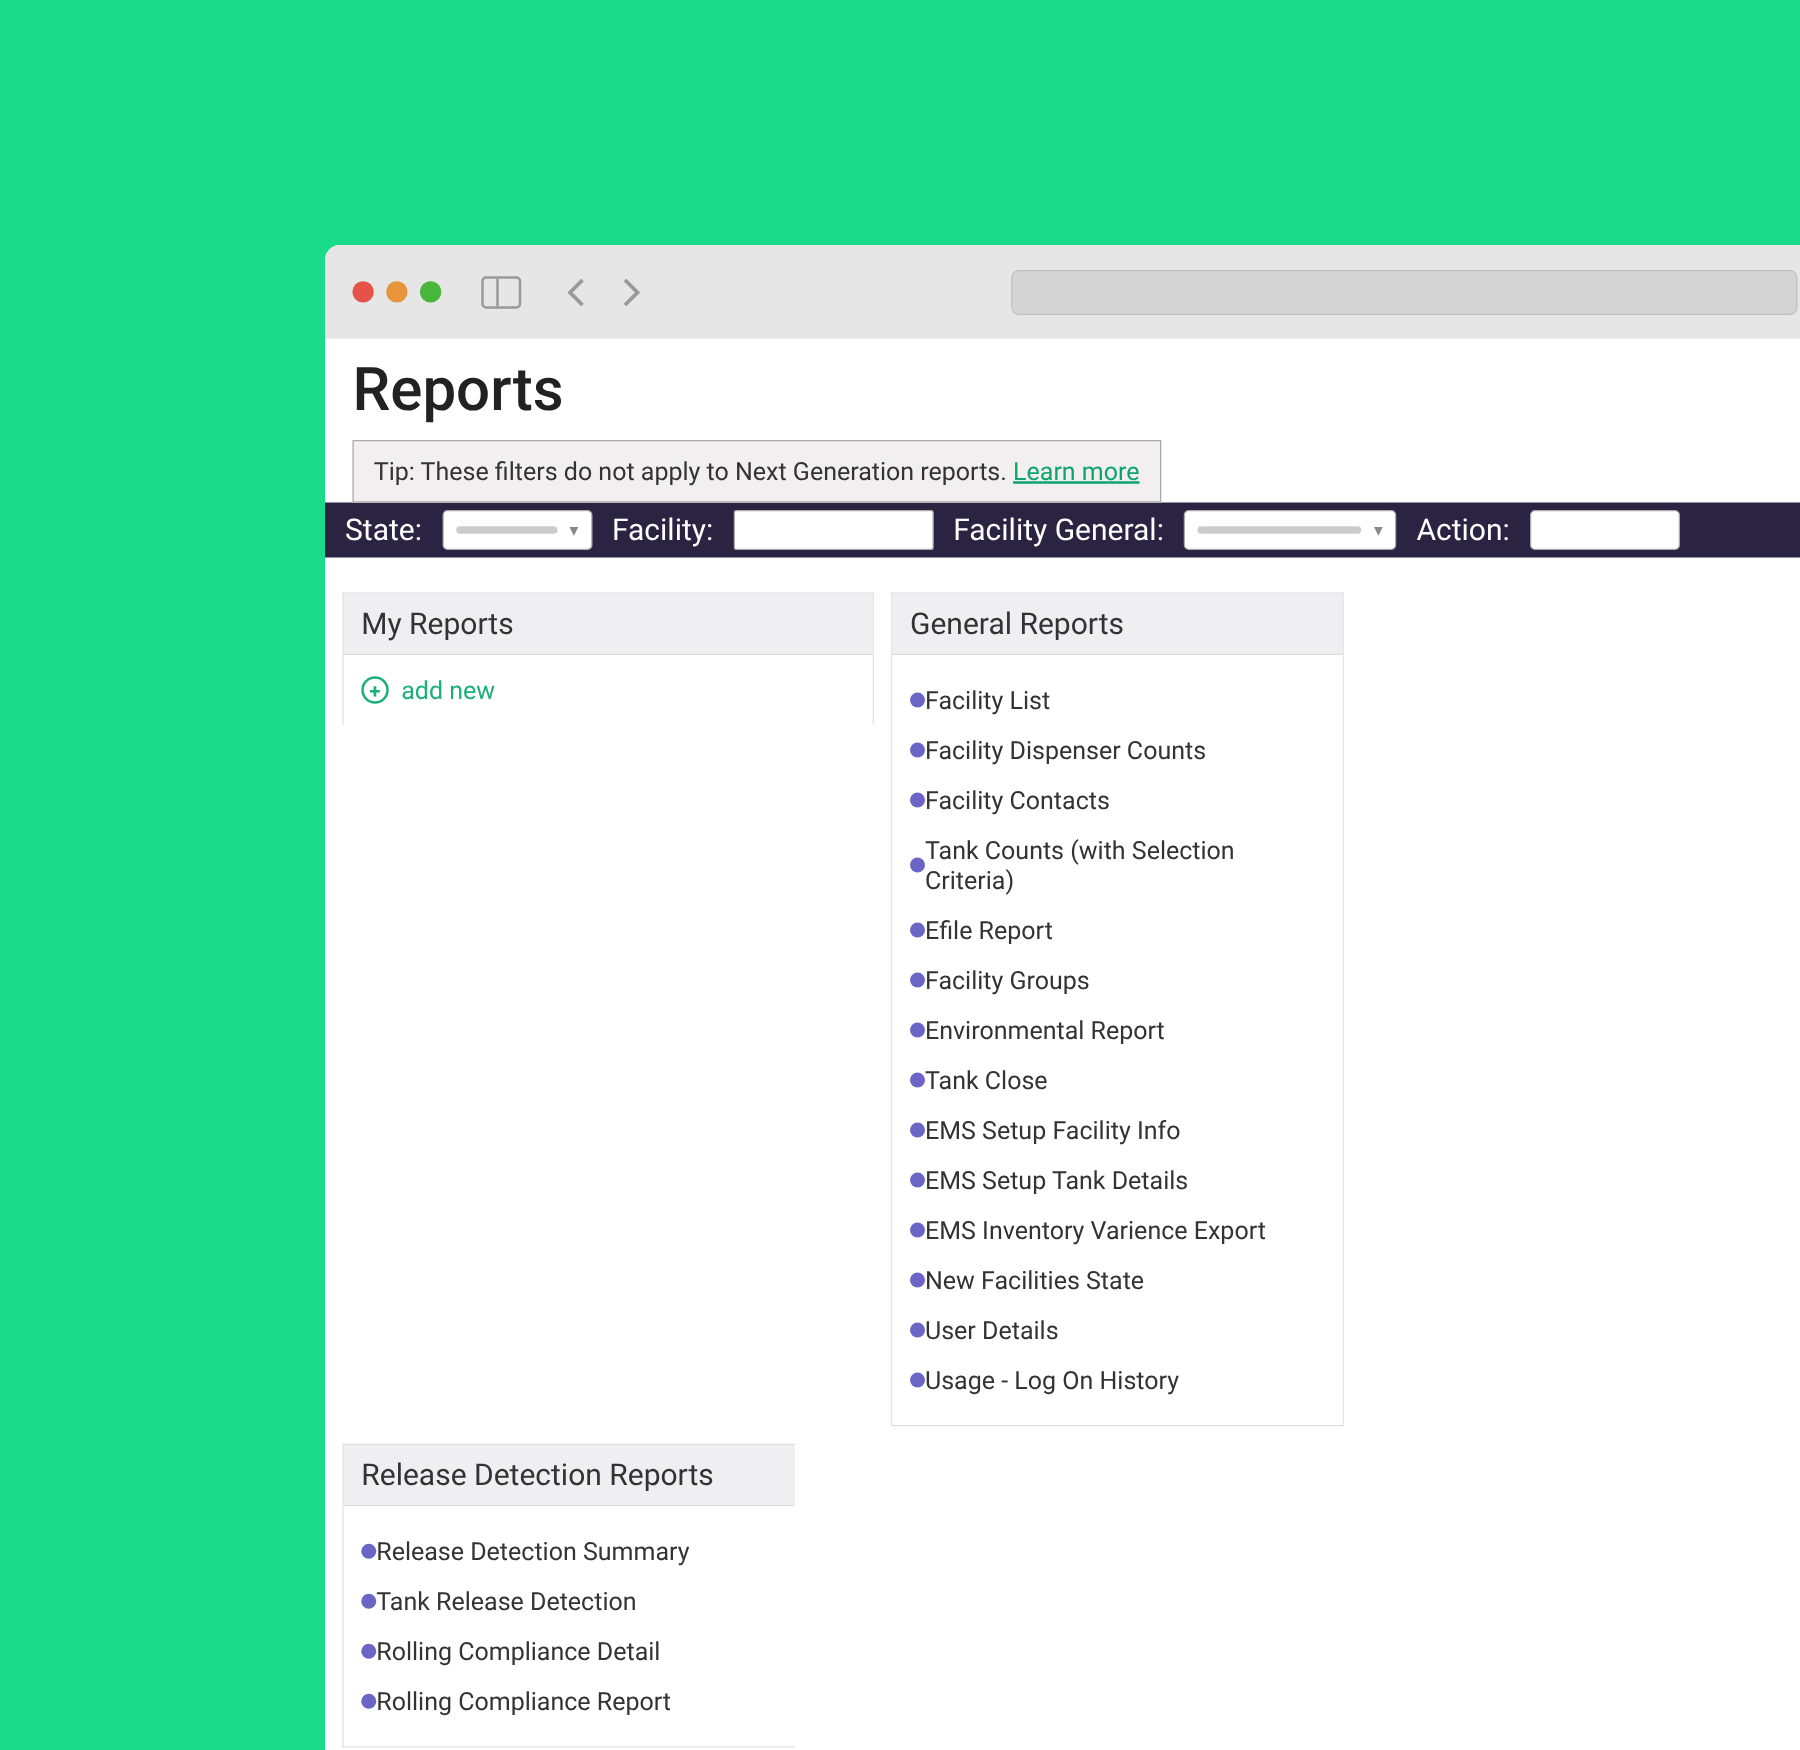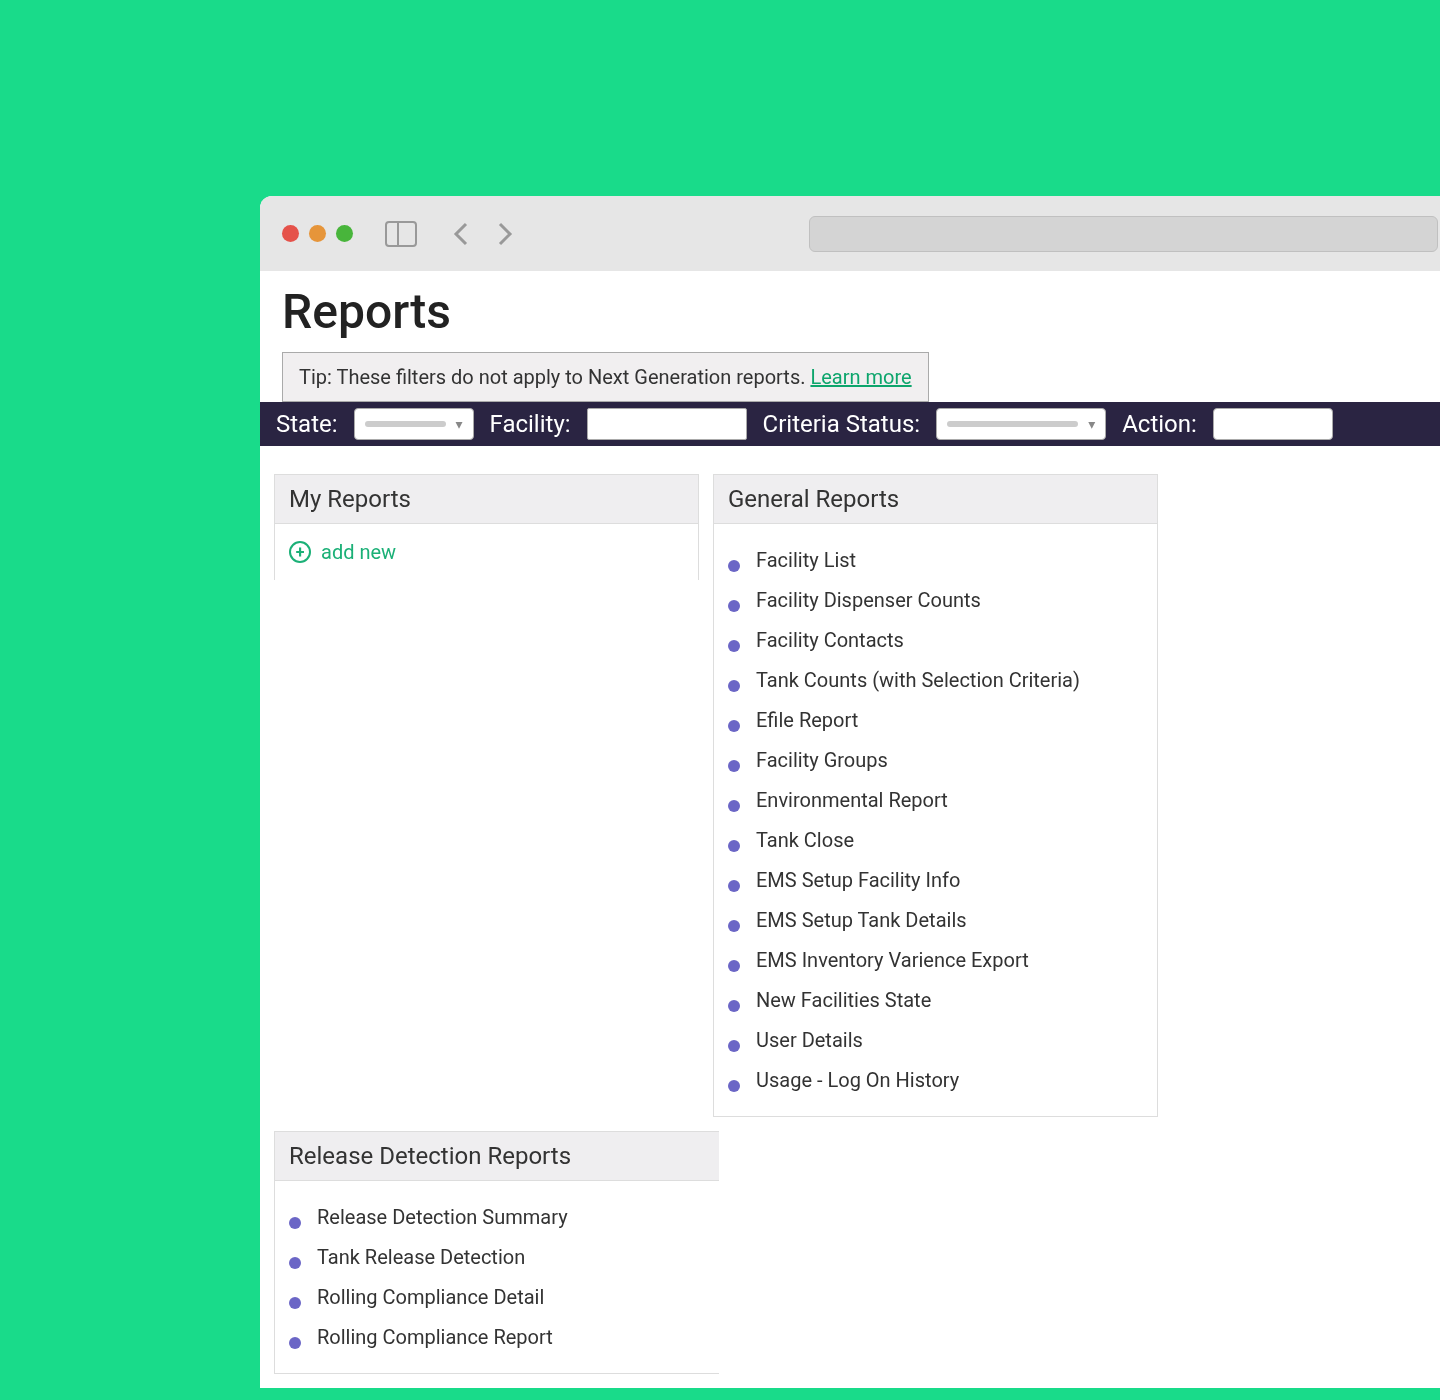--- a/index.html
+++ b/index.html
@@ -136,21 +136,21 @@
       font-size: 14px;
       color: #888;
     }
     .panels {
       display: flex;
       gap: 14px;
       padding: 28px 14px 14px 14px;
       flex-wrap: wrap;
     }
     .panel {
-      width: 445px;
+      width: 362px;
       border: 1px solid #ddd;
     }
     .panel.narrow { width: 425px; }
     .panel-header {
       background: #EFEEF0;
       padding: 10px 14px;
       font-size: 24px;
       color: #333;
       border-bottom: 1px solid #ddd;
     }
@@ -184,22 +184,21 @@
       border-radius: 4px;
       margin: 18px 4px;
       width: 280px;
     }
     .report-list {
       list-style: none;
       padding: 6px 0;
     }
     .report-item {
       display: flex;
-      align-items: flex-end;
-      gap: 16px;
+      align-items: center;
       padding: 8px 0;
       font-size: 20px;
       color: #333;
       cursor: pointer;
     }
     .bullet {
       width: 12px;
       height: 12px;
       border-radius: 50%;
       background: #6B66C6;
@@ -238,21 +237,21 @@
     </div>
 
     <div class="filter-bar">
       <span class="filter-label">State:</span>
       <div class="filter-select">
         <div class="ph"></div>
           <span class="chev">▾</span>
       </div>
       <span class="filter-label">Facility:</span>
       <div class="filter-input"></div>
-      <span class="filter-label">Criteria Status:</span>
+      <span class="filter-label">Facility General:</span>
       <div class="filter-select wide">
         <div class="ph"></div>
           <span class="chev">▾</span>
       </div>
       <span class="filter-label">Action:</span>
       <div class="filter-select">
       </div>
     </div>
 
     <div class="panels">

